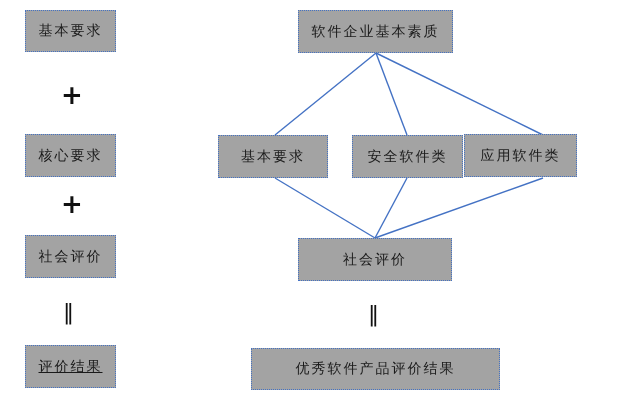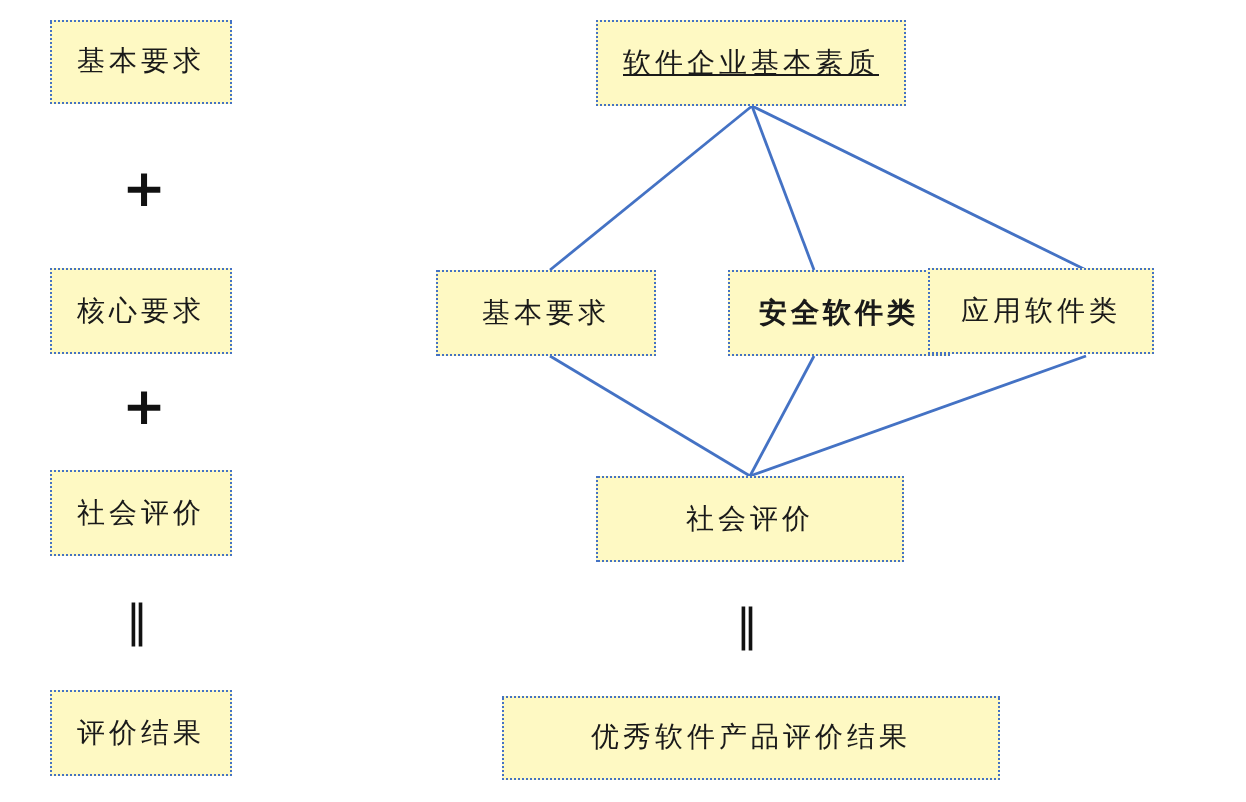--- a/index.html
+++ b/index.html
@@ -18,21 +18,21 @@
   .dbox {
     position: absolute;
     border: 1px dotted #4472C4;
     box-sizing: border-box;
     display: flex;
     align-items: center;
     justify-content: center;
     font-size: 14px;
     color: #1a1a1a;
     letter-spacing: 2px;
-    background: #fef9c3;
+    background: #a3a3a3;
   }
   .op {
     position: absolute;
     display: flex;
     align-items: center;
     justify-content: center;
     color: #111111;
     font-family: "DejaVu Sans", "Liberation Sans", sans-serif;
   }
   .op.plus {
@@ -76,27 +76,27 @@
   <div class="op plus" style="left:58px; top:78px; width:28px; height:34px;">+</div>
 
   <div class="dbox" style="left:25px; top:134px; width:91px; height:43px;">核心要求</div>
 
   <div class="op plus" style="left:58px; top:187px; width:28px; height:34px;">+</div>
 
   <div class="dbox" style="left:25px; top:235px; width:91px; height:43px;">社会评价</div>
 
   <div class="op eq" style="left:55px; top:296px; width:28px; height:30px;">‖</div>
 
-  <div class="dbox" style="left:25px; top:345px; width:91px; height:43px;">评价结果</div>
+  <div class="dbox" style="left:25px; top:345px; width:91px; height:43px;text-decoration:underline;">评价结果</div>
 
-  <div class="dbox" style="left:298px; top:10px; width:155px; height:43px;text-decoration:underline;">软件企业基本素质</div>
+  <div class="dbox" style="left:298px; top:10px; width:155px; height:43px;">软件企业基本素质</div>
 
   <div class="dbox" style="left:218px; top:135px; width:110px; height:43px;">基本要求</div>
 
-  <div class="dbox" style="left:364px; top:135px; width:111px; height:43px;font-weight:bold;">安全软件类</div>
+  <div class="dbox" style="left:352px; top:135px; width:111px; height:43px;">安全软件类</div>
 
   <div class="dbox" style="left:464px; top:134px; width:113px; height:43px;">应用软件类</div>
 
   <div class="dbox" style="left:298px; top:238px; width:154px; height:43px;">社会评价</div>
 
   <div class="op eq" style="left:360px; top:298px; width:28px; height:30px;">‖</div>
 
   <div class="dbox" style="left:251px; top:348px; width:249px; height:42px;font-family:Liberation Mono, monospace;">优秀软件产品评价结果</div>
 
 </div>

